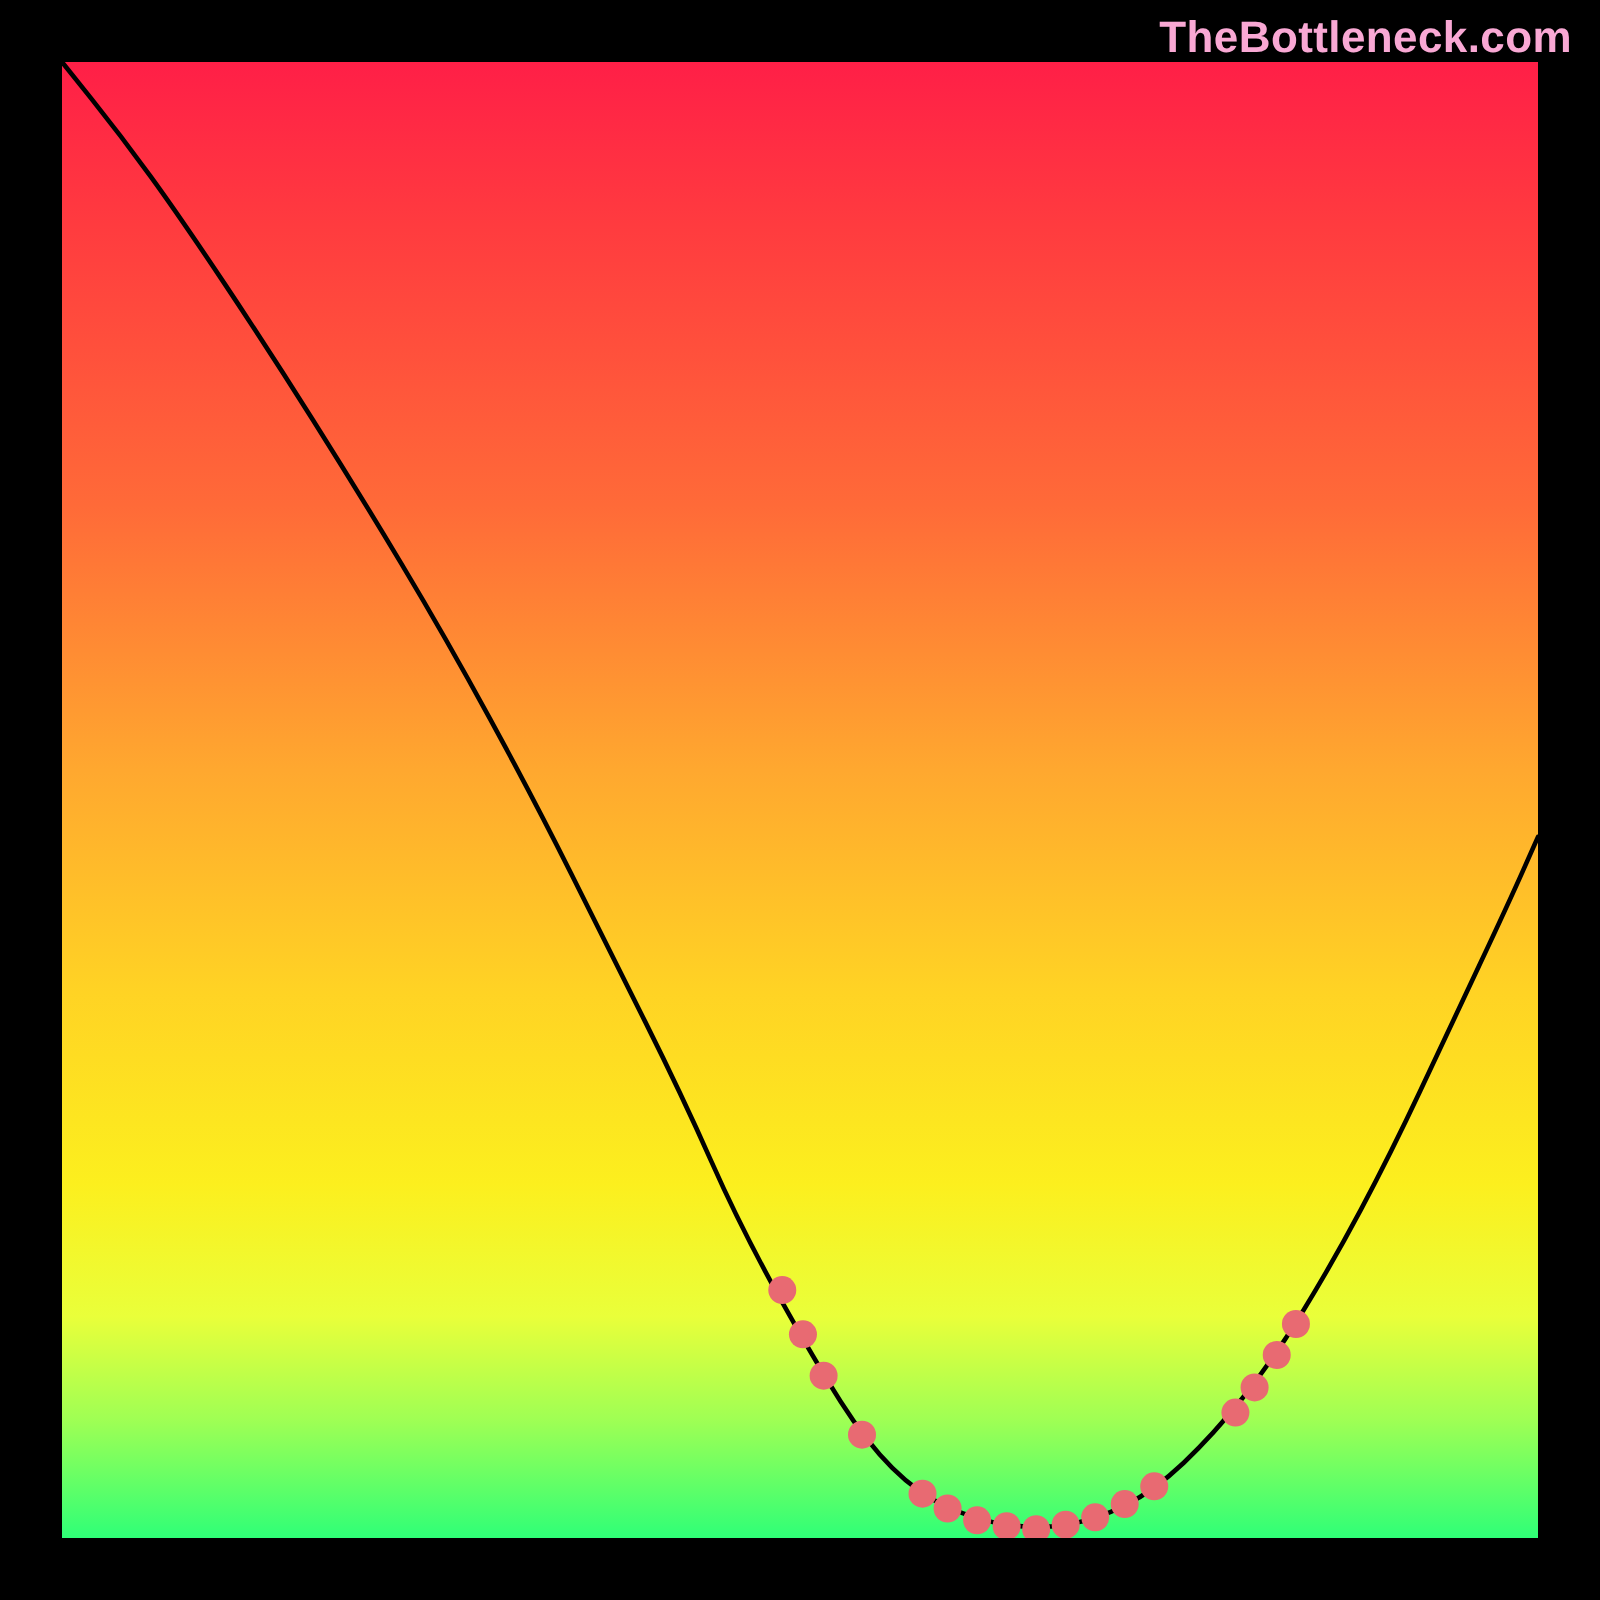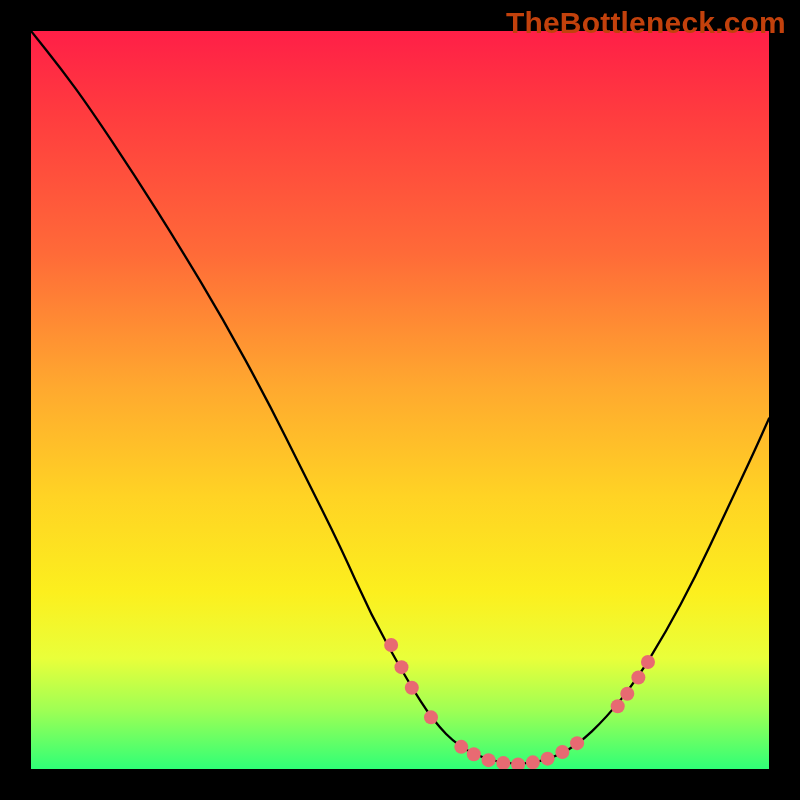--- a/index.html
+++ b/index.html
@@ -28,22 +28,22 @@
       #fcef1e 76%,
       #e9ff3a 85%,
       #9fff54 92%,
       #2fff77 100%
     );
   }
   .watermark {
     position: absolute;
     top: 6px;
     right: 14px;
-    color: #c2410c;
-    font-size: 30px;
+    color: #f9a8d4;
+    font-size: 22px;
     font-weight: 600;
     letter-spacing: 0.2px;
     user-select: none;
   }
   svg {
     position: absolute;
     left: 0;
     top: 0;
   }
 </style>

